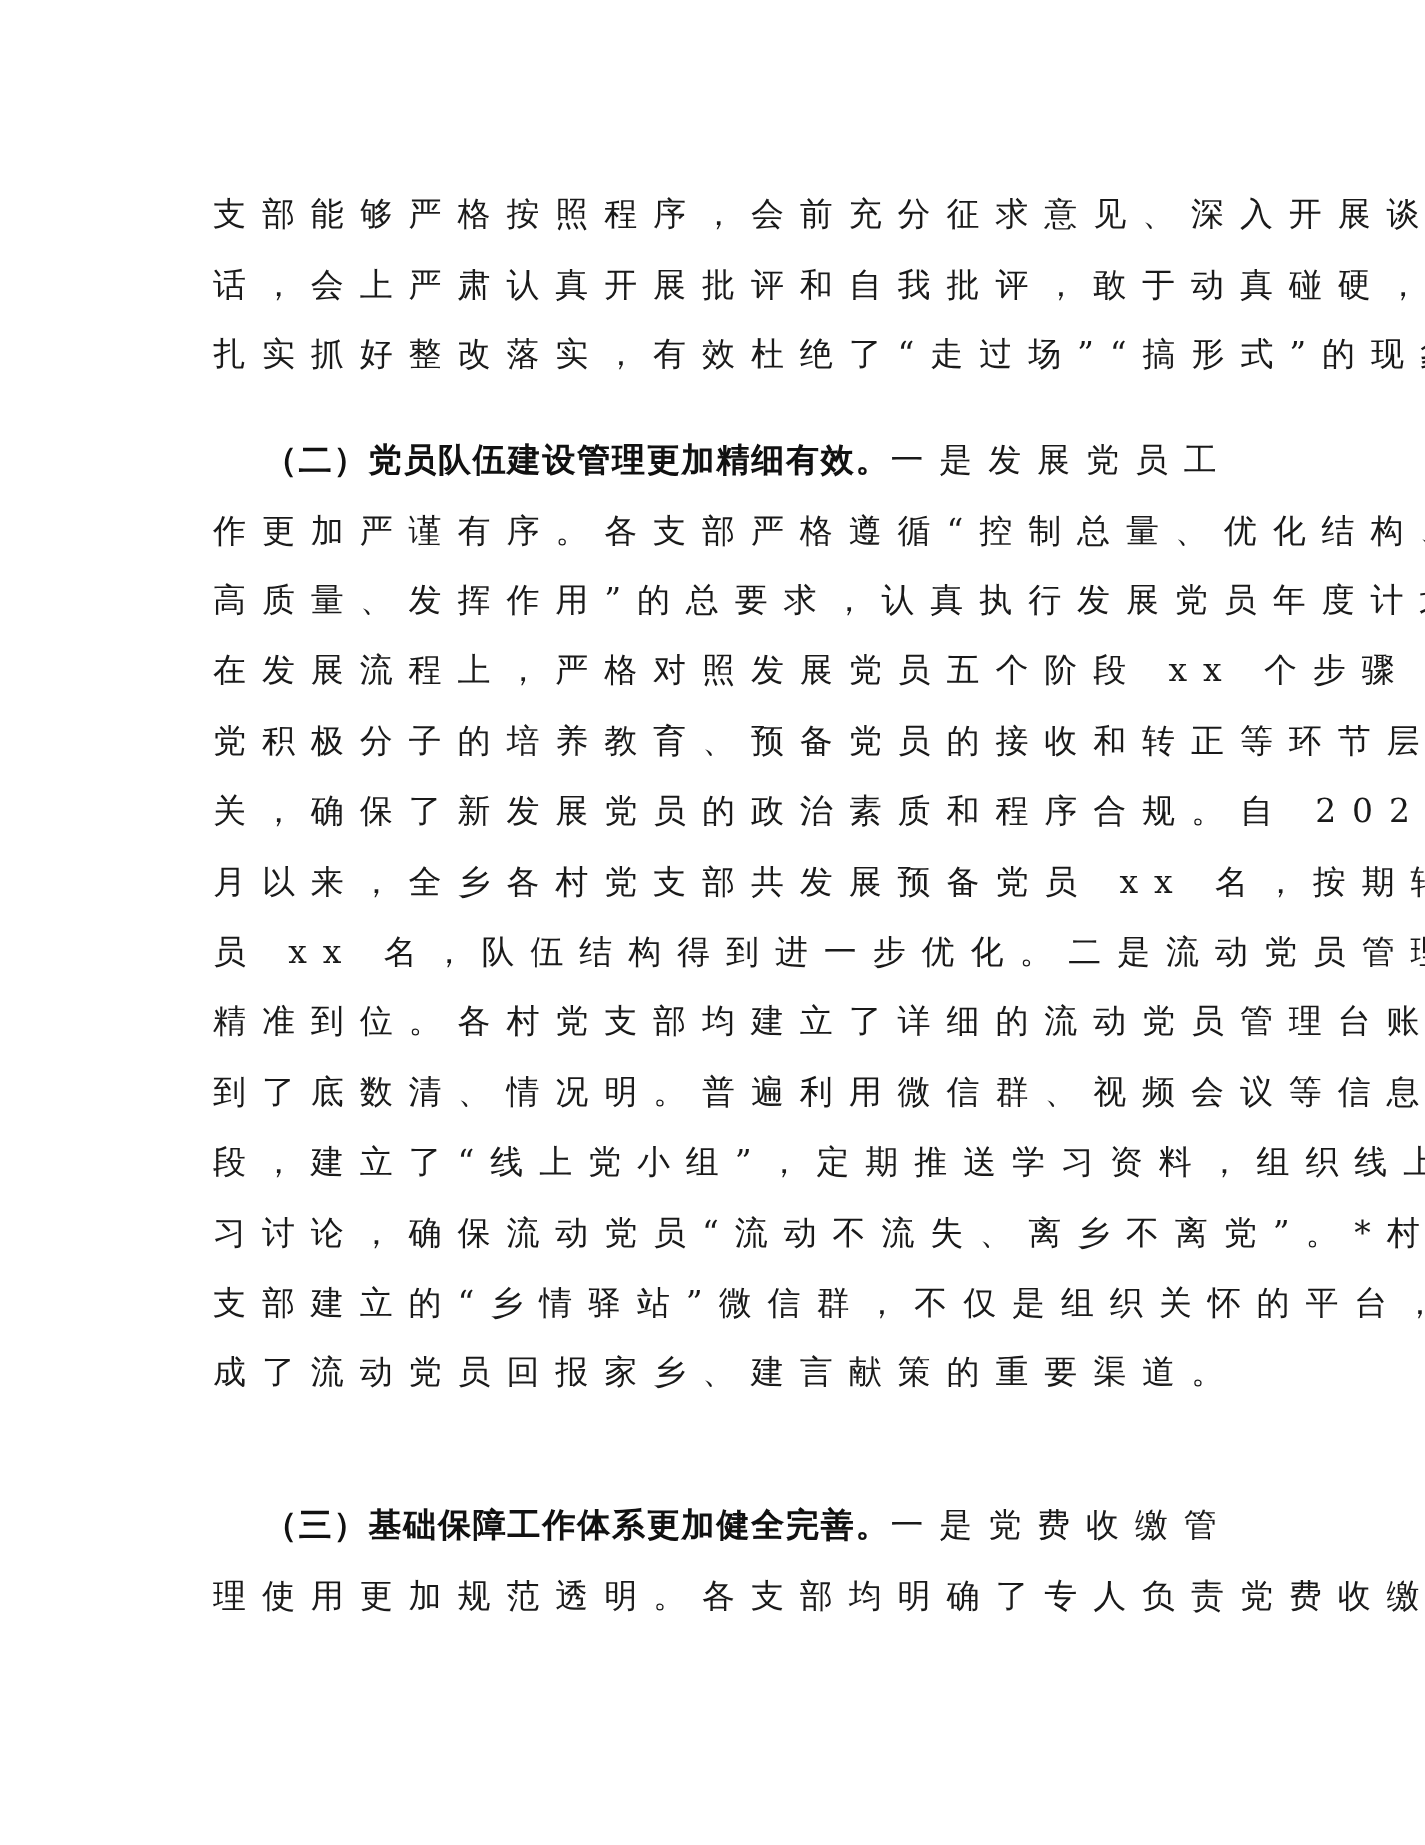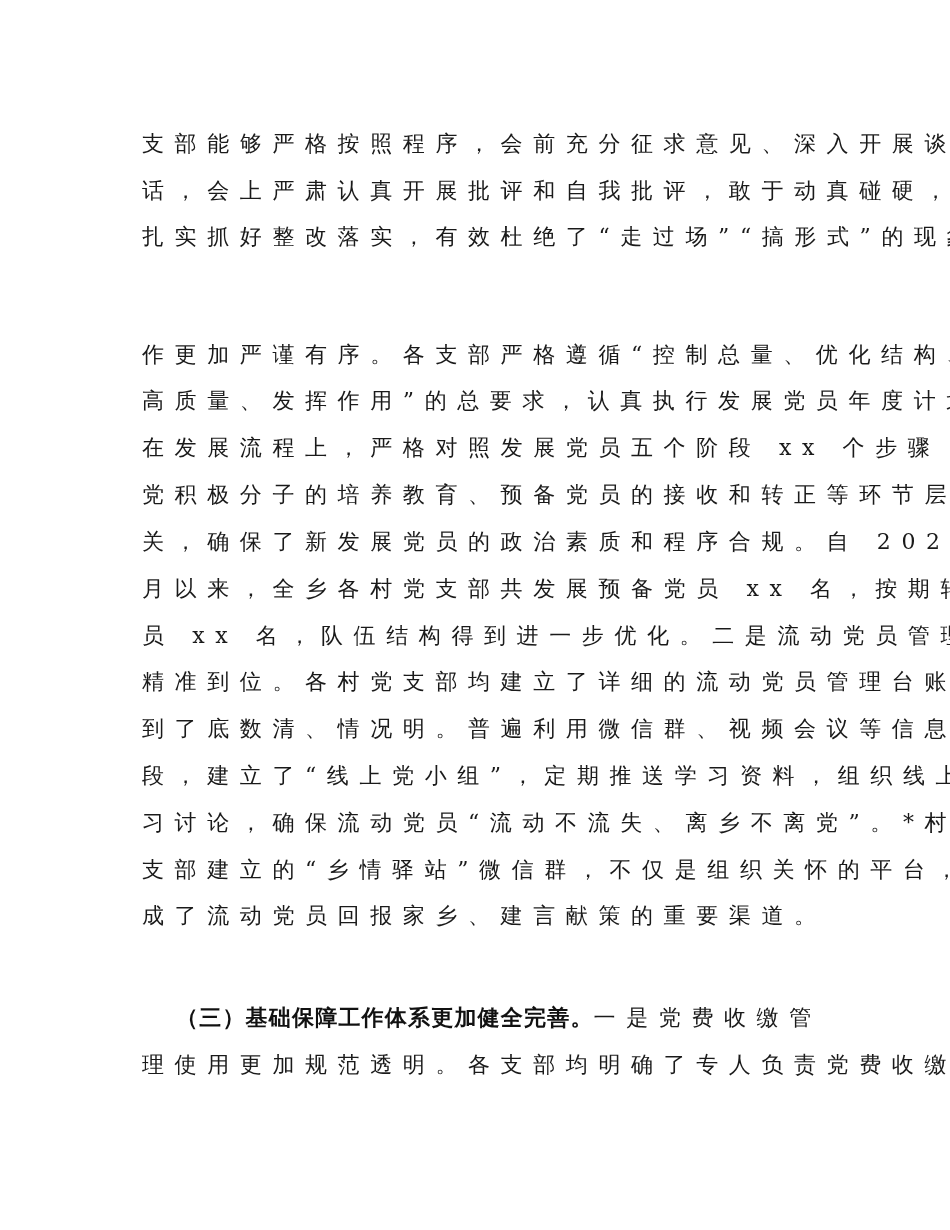--- a/index.html
+++ b/index.html
@@ -13,20 +13,23 @@
 </style>
 </head>
 <body>
 
 <div class="page">
 
   <div class="line" style="top:129px">支部能够严格按照程序，会前充分征求意见、深入开展谈心谈</div>
   <div class="line" style="top:176px">话，会上严肃认真开展批评和自我批评，敢于动真碰硬，事后</div>
   <div class="line" style="top:222px">扎实抓好整改落实，有效杜绝了“走过场”“搞形式”的现象。</div>
 
+  <div class="line indent" style="top:293px; letter-spacing:0">
+    <span class="bold">（二）党员队伍建设管理更加精细有效。</span><span style="letter-spacing:10.6px">一是发展党员工</span>
+  </div>
   <div class="line" style="top:340px">作更加严谨有序。各支部严格遵循“控制总量、优化结构、提</div>
   <div class="line" style="top:386px">高质量、发挥作用”的总要求，认真执行发展党员年度计划。</div>
   <div class="line" style="top:433px">在发展流程上，严格对照发展党员五个阶段 xx 个步骤，对入</div>
   <div class="line" style="top:480px">党积极分子的培养教育、预备党员的接收和转正等环节层层把</div>
   <div class="line" style="top:527px">关，确保了新发展党员的政治素质和程序合规。自 2024 年 6</div>
   <div class="line" style="top:574px">月以来，全乡各村党支部共发展预备党员 xx 名，按期转正党</div>
   <div class="line" style="top:621px">员 xx 名，队伍结构得到进一步优化。二是流动党员管理更加</div>
   <div class="line" style="top:667px">精准到位。各村党支部均建立了详细的流动党员管理台账，做</div>
   <div class="line" style="top:714px">到了底数清、情况明。普遍利用微信群、视频会议等信息化手</div>
   <div class="line" style="top:761px">段，建立了“线上党小组”，定期推送学习资料，组织线上学</div>

